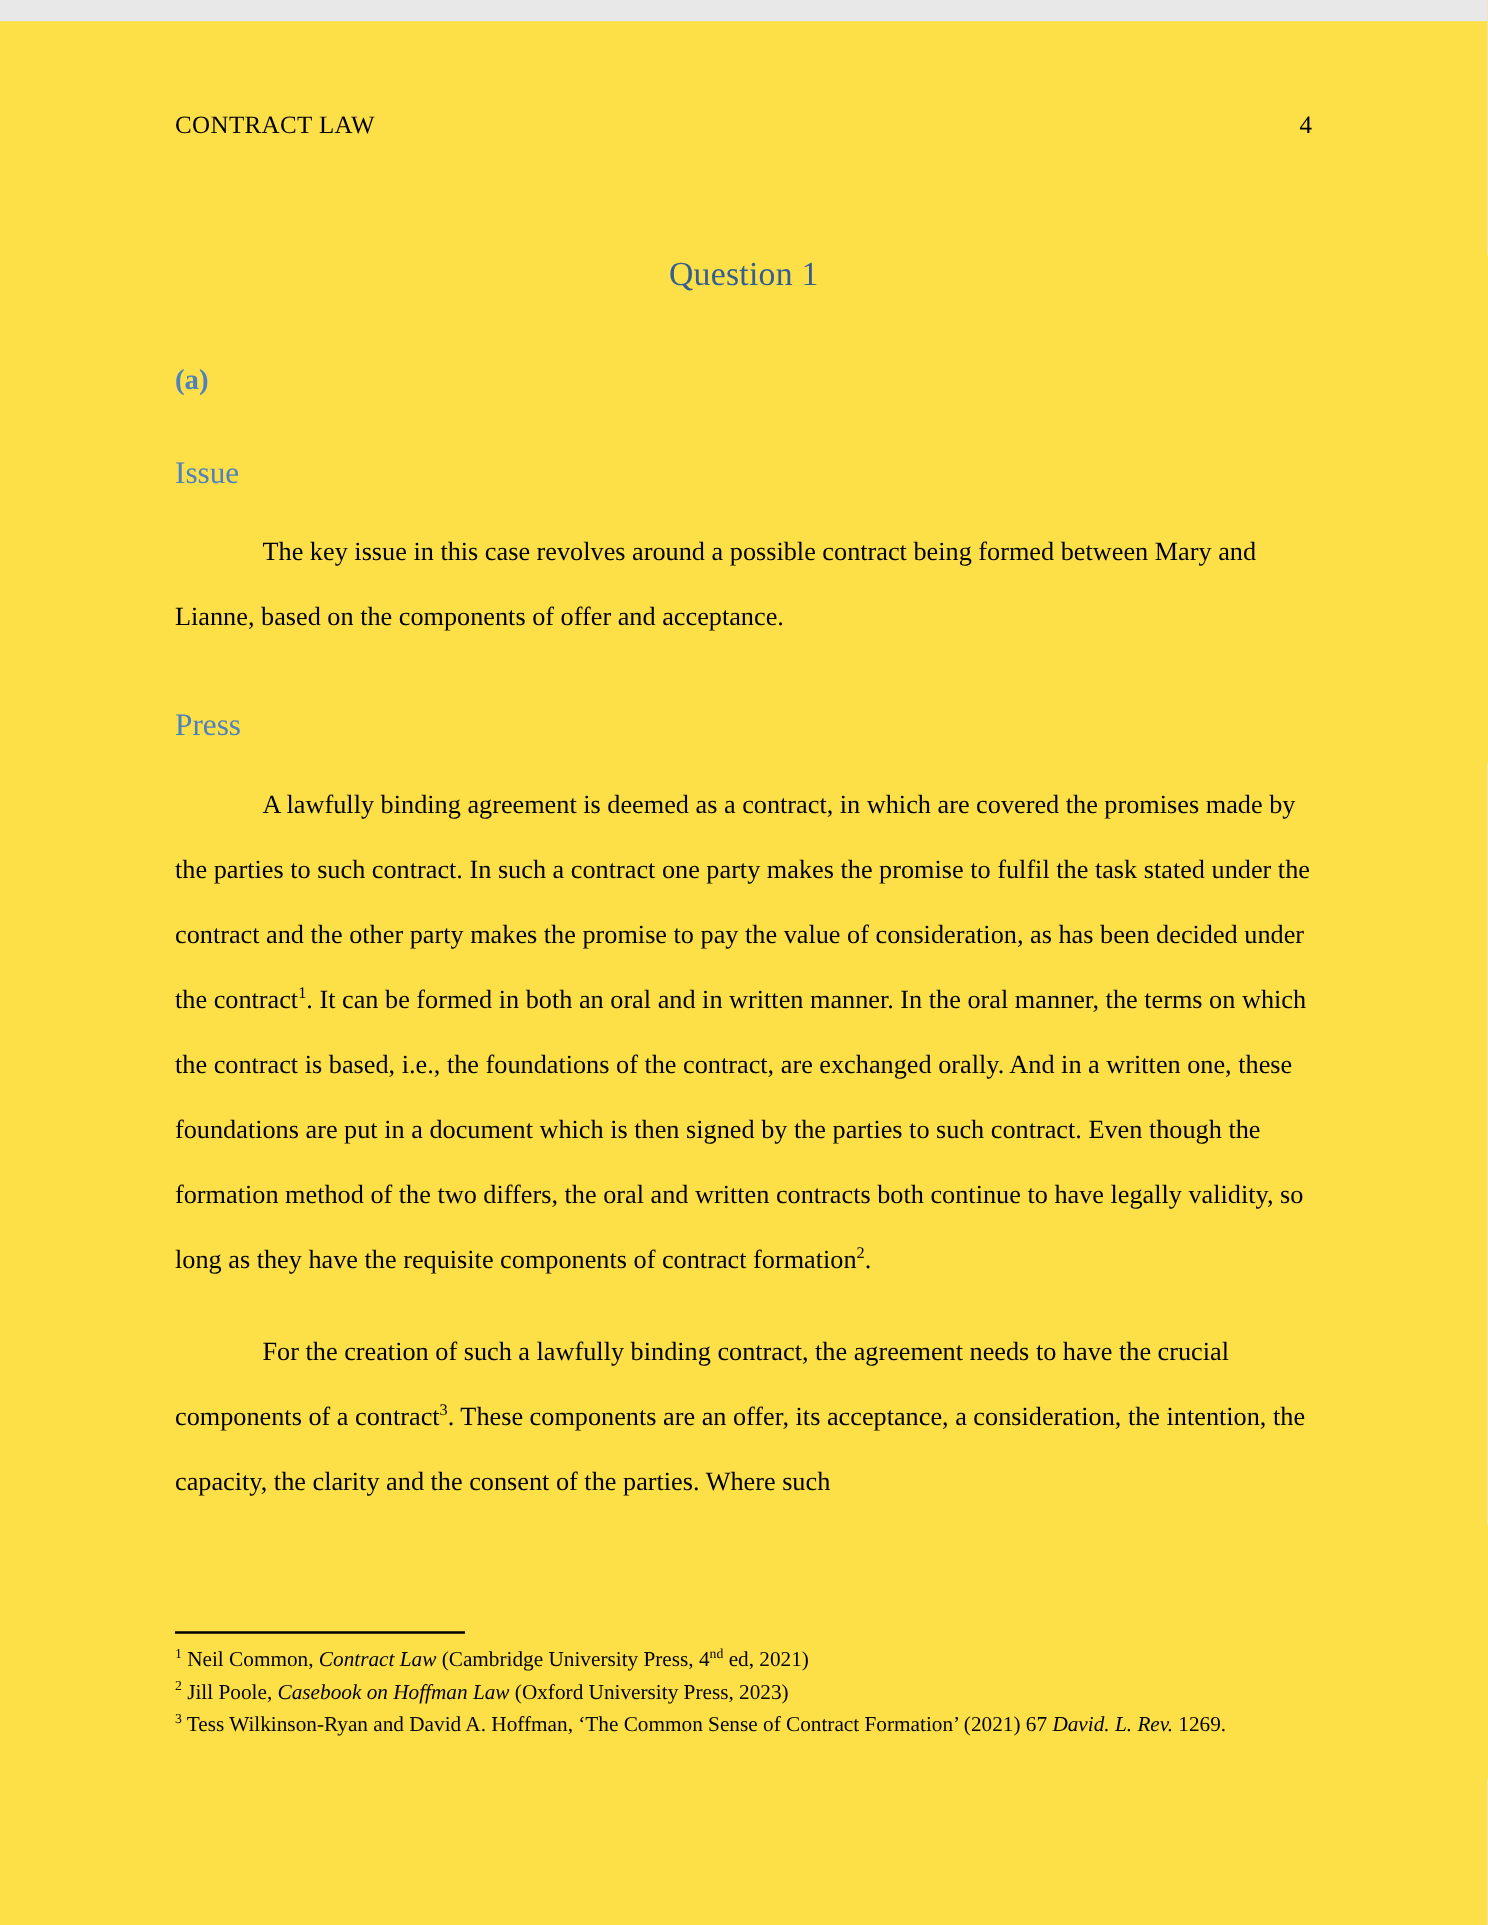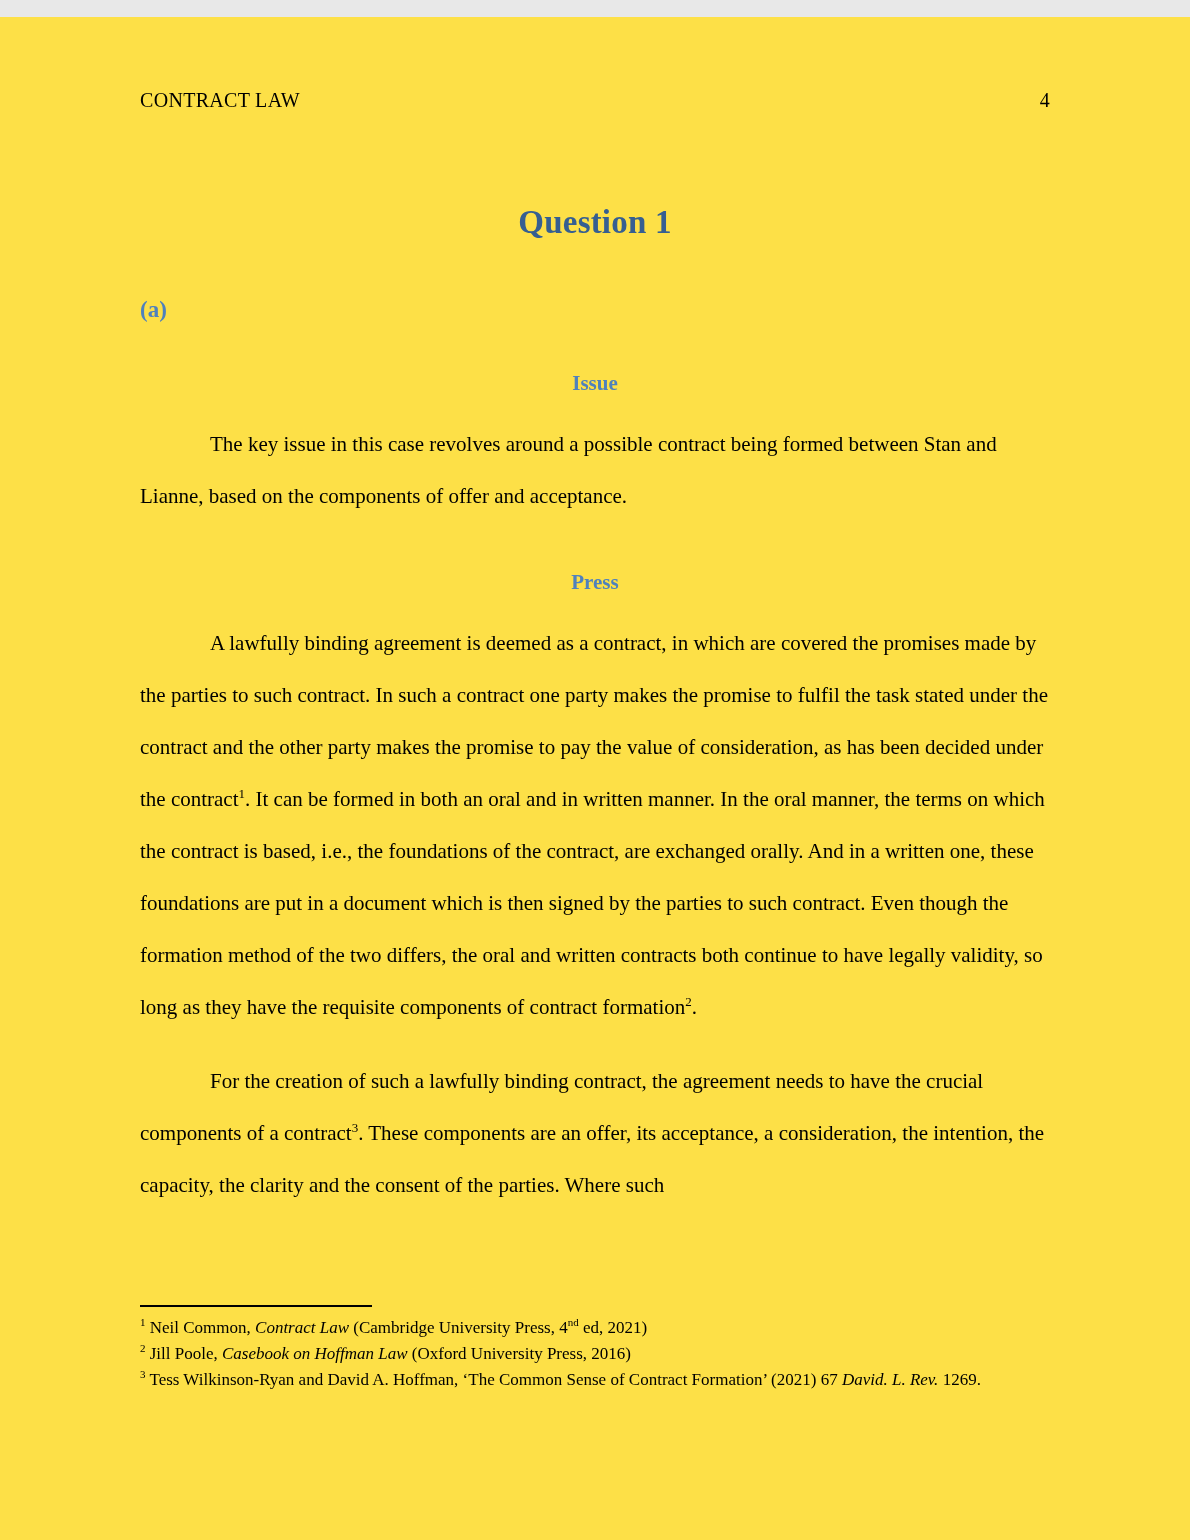--- a/index.html
+++ b/index.html
@@ -22,37 +22,36 @@
   .page-header {
     display: flex;
     justify-content: space-between;
     align-items: baseline;
     font-size: 20px;
     letter-spacing: 0.3px;
   }
   .doc-title {
     text-align: center;
     color: #365f91;
-    font-size: 33px;
-    font-weight: bold;
+    font-size: 27px;
+    font-weight: normal;
     margin: 92px 0 0 0;
     letter-spacing: 0.2px;
   }
   .heading-a {
     color: #4f81bd;
     font-size: 23px;
     font-weight: bold;
     margin: 56px 0 0 0;
   }
   .heading-sub {
     color: #4f81bd;
-    font-size: 21px;
-    font-weight: bold;
+    font-size: 25px;
+    font-weight: normal;
     margin: 48px 0 0 0;
-    text-align: center;
   }
   p.body-para {
     font-size: 21px;
     line-height: 52px;
     margin: 22px 0 0 0;
   }
   p.first-indent {
     text-indent: 70px;
   }
   sup.fn-ref {
@@ -95,31 +94,31 @@
     <span>CONTRACT LAW</span>
     <span>4</span>
   </header>
 
   <h1 class="doc-title">Question 1</h1>
 
   <h2 class="heading-a">(a)</h2>
 
   <h3 class="heading-sub">Issue</h3>
 
-  <p class="body-para first-indent"><span>The key issue in this case revolves around a possible contract being formed between Stan and Lianne, based on the components of offer and acceptance.</span></p>
+  <p class="body-para first-indent"><span>The key issue in this case revolves around a possible contract being formed between Mary and Lianne, based on the components of offer and acceptance.</span></p>
 
   <h3 class="heading-sub">Press</h3>
 
   <p class="body-para first-indent"><span>A lawfully binding agreement is deemed as a contract, in which are covered the promises made by the parties to such contract. In such a contract one party makes the promise to fulfil the task stated under the contract and the other party makes the promise to pay the value of consideration, as has been decided under the contract</span><sup class="fn-ref">1</sup><span>. It can be formed in both an oral and in written manner. In the oral manner, the terms on which the contract is based, i.e., the foundations of the contract, are exchanged orally. And in a written one, these foundations are put in a document which is then signed by the parties to such contract. Even though the formation method of the two differs, the oral and written contracts both continue to have legally validity, so long as they have the requisite components of contract formation</span><sup class="fn-ref">2</sup><span>.</span></p>
 
   <p class="body-para first-indent"><span>For the creation of such a lawfully binding contract, the agreement needs to have the crucial components of a contract</span><sup class="fn-ref">3</sup><span>. These components are an offer, its acceptance, a consideration, the intention, the capacity, the clarity and the consent of the parties. Where such</span></p>
 
   <div class="footnotes">
     <hr class="fn-separator">
 
     <div class="footnote"><sup>1</sup><span> Neil Common, </span><span class="italic">Contract Law</span><span> (Cambridge University Press, 4</span><sup>nd</sup><span> ed, 2021)</span></div>
 
-    <div class="footnote"><sup>2</sup><span> Jill Poole, </span><span class="italic">Casebook on Hoffman Law</span><span> (Oxford University Press, 2016)</span></div>
+    <div class="footnote"><sup>2</sup><span> Jill Poole, </span><span class="italic">Casebook on Hoffman Law</span><span> (Oxford University Press, 2023)</span></div>
 
     <div class="footnote"><sup>3</sup><span> Tess Wilkinson-Ryan and David A. Hoffman, ‘The Common Sense of Contract Formation’ (2021) 67 </span><span class="italic">David. L. Rev.</span><span> 1269.</span></div>
   </div>
 
 </div>
 
 </body></html>

